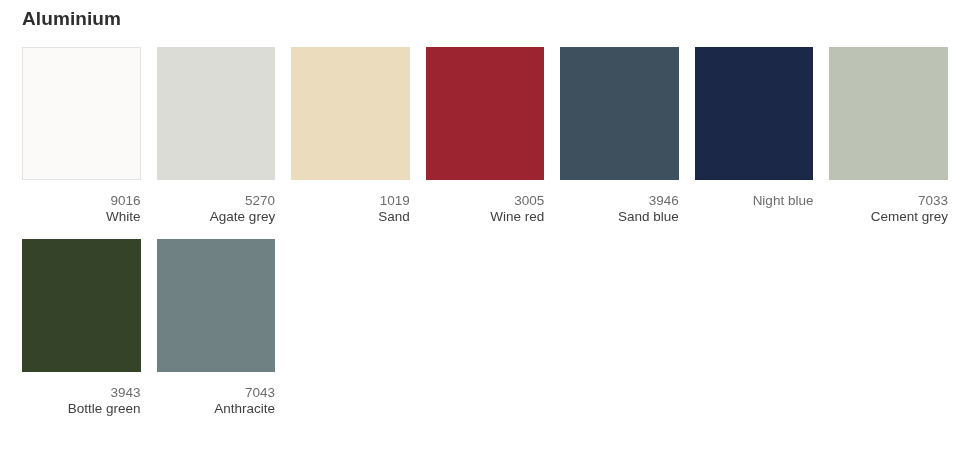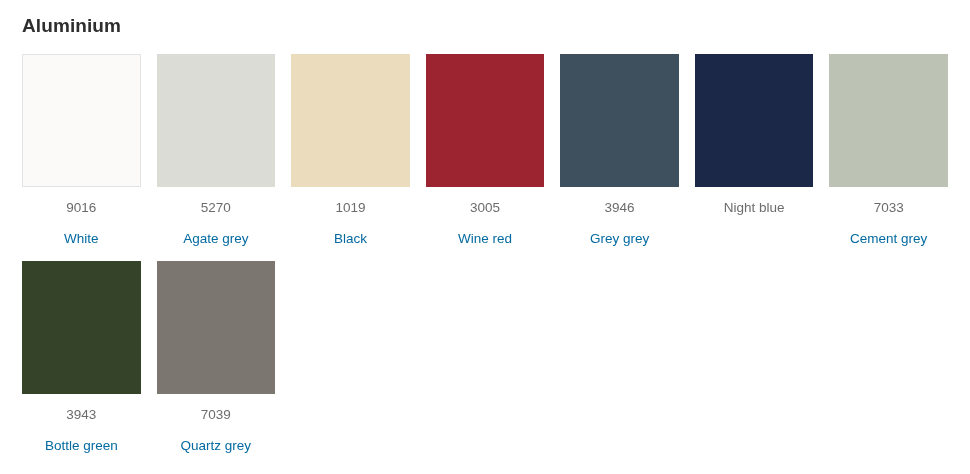--- a/index.html
+++ b/index.html
@@ -23,37 +23,37 @@
     padding: 0 22px;
     position: relative;
   }
 
   .palette-title {
     font-size: 19px;
     font-weight: bold;
     color: #2e2e2e;
     letter-spacing: 0.1px;
     margin: 0;
-    padding-top: 14px;
+    padding-top: 7px;
     padding-bottom: 0;
     line-height: 24px;
   }
 
   .swatch-grid {
     display: grid;
     grid-template-columns: repeat(7, 1fr);
     column-gap: 16px;
     row-gap: 0;
     margin-top: 16px;
   }
 
   .swatch-cell {
     display: flex;
     flex-direction: column;
-    align-items: center;
+    align-items: flex-end;
     margin-bottom: 14px;
   }
 
   .swatch-chip {
     width: 100%;
     height: 133px;
     display: block;
     border: 0;
   }
   .swatch-chip.bordered {
@@ -64,23 +64,23 @@
     font-size: 13.5px;
     color: #6c6c6c;
     line-height: 16px;
     margin-top: 13px;
     min-height: 16px;
     white-space: nowrap;
   }
 
   .swatch-name {
     font-size: 13.5px;
-    color: #0369a1;
+    color: #404040;
     line-height: 16px;
-    margin-top: 15px;
+    margin-top: 0;
     min-height: 16px;
     white-space: nowrap;
   }
 </style>
 </head>
 <body style="background: rgb(255, 255, 255);">
 
 <div class="palette-panel">
 
   <h2 class="palette-title">Aluminium</h2>
@@ -95,58 +95,58 @@
 
     <div class="swatch-cell">
       <span class="swatch-chip" style="background-color: rgb(220, 220, 215);"></span>
       <span class="swatch-code">5270</span>
       <span class="swatch-name">Agate grey</span>
     </div>
 
     <div class="swatch-cell">
       <span class="swatch-chip" style="background-color: rgb(236, 220, 190);"></span>
       <span class="swatch-code">1019</span>
-      <span class="swatch-name">Black</span>
+      <span class="swatch-name">Sand</span>
     </div>
 
 
 
     <div class="swatch-cell">
       <span class="swatch-chip" style="background-color: rgb(156, 36, 48);"></span>
       <span class="swatch-code">3005</span>
       <span class="swatch-name">Wine red</span>
     </div>
 
 
     <div class="swatch-cell">
       <span class="swatch-chip" style="background-color: rgb(62, 79, 94);"></span>
       <span class="swatch-code">3946</span>
-      <span class="swatch-name">Grey grey</span>
+      <span class="swatch-name">Sand blue</span>
     </div>
 
     <div class="swatch-cell">
       <span class="swatch-chip" style="background-color: rgb(27, 40, 71);"></span>
       <span class="swatch-code">Night blue</span>
       <span class="swatch-name"></span>
     </div>
 
     <div class="swatch-cell">
       <span class="swatch-chip" style="background-color: rgb(188, 194, 180);"></span>
       <span class="swatch-code">7033</span>
       <span class="swatch-name">Cement grey</span>
     </div>
 
     <div class="swatch-cell">
       <span class="swatch-chip" style="background-color: rgb(53, 68, 40);"></span>
       <span class="swatch-code">3943</span>
       <span class="swatch-name">Bottle green</span>
     </div>
 
+    <div class="swatch-cell">
+      <span class="swatch-chip" style="background-color: rgb(111, 129, 131);"></span>
+      <span class="swatch-code">7043</span>
+      <span class="swatch-name">Anthracite</span>
+    </div>
 
-    <div class="swatch-cell">
-      <span class="swatch-chip" style="background-color: rgb(124, 118, 112);"></span>
-      <span class="swatch-code">7039</span>
-      <span class="swatch-name">Quartz grey</span>
-    </div>
 
 
   </div>
 </div>
 
 </body></html>

